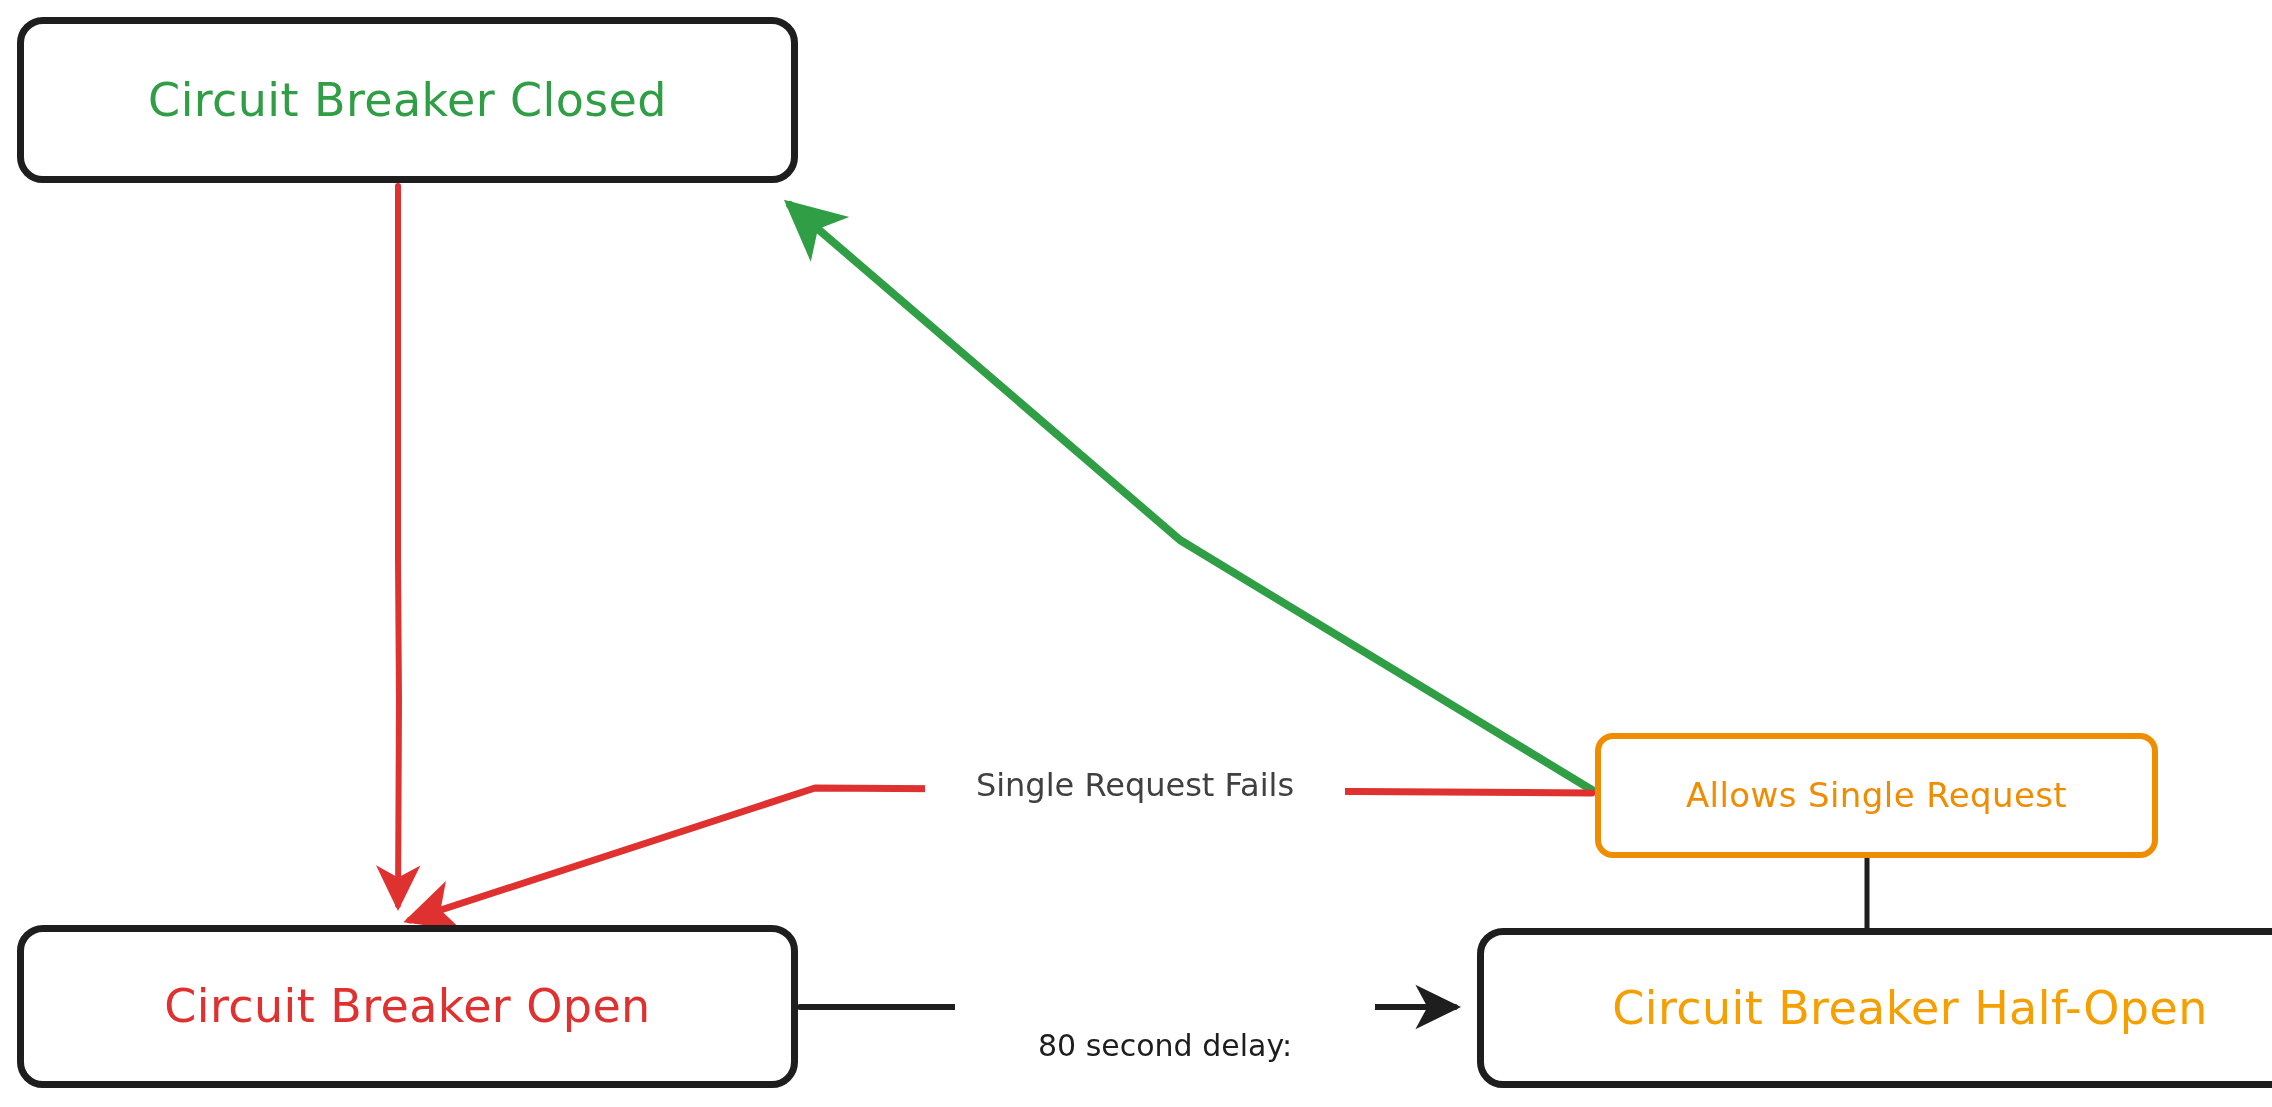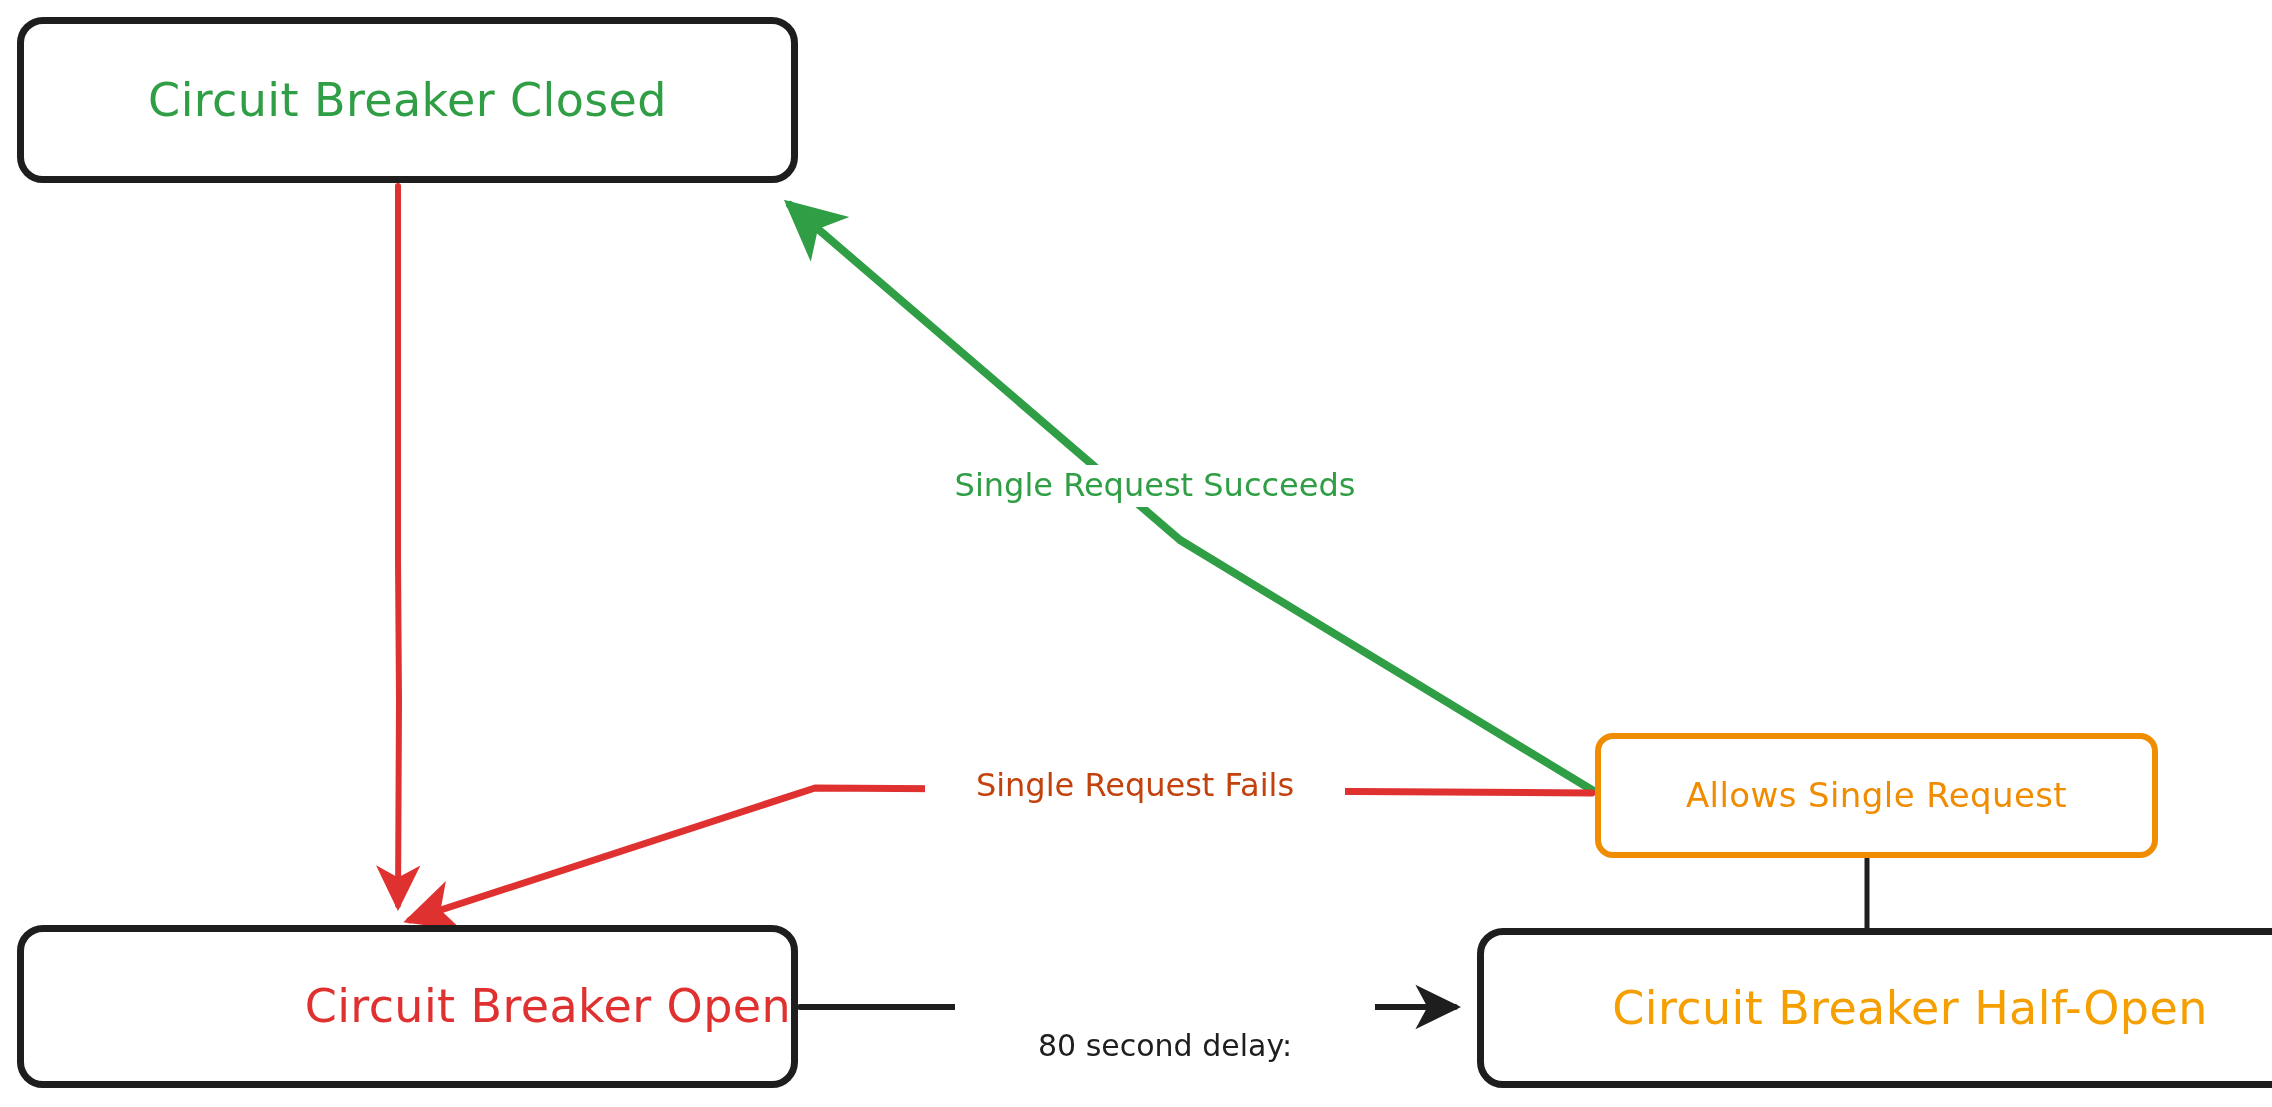--- a/index.html
+++ b/index.html
@@ -55,21 +55,21 @@
     white-space: nowrap;
   }
   #node-closed {
     left: 17px; top: 17px; width: 781px; height: 166px;
   }
   #node-closed .node-label {
     color: #2f9e44;
     font-size: 46px;
   }
   #node-open {
-    left: 17px; top: 925px; width: 781px; height: 163px; justify-content: flex-end;
+    left: 17px; top: 925px; width: 781px; height: 163px;
   }
   #node-open .node-label {
     color: #e03131;
     font-size: 46px;
   }
   #node-allows {
     left: 1595px; top: 733px; width: 563px; height: 125px; border-radius: 18px;
   }
   #node-allows .node-label {
     color: #f08c00;
@@ -97,21 +97,21 @@
     color: #e03131;
     font-size: 30px;
   }
   #label-succeeds {
     left: 905px; top: 465px; width: 500px;
     color: #2f9e44;
     font-size: 32px;
   }
   #label-fails {
     left: 925px; top: 765px; width: 420px;
-    color: #c2410c;
+    color: #404040;
     font-size: 32px;
   }
   #label-delay {
     left: 955px; top: 955px; width: 420px;
     color: #1e1e1e;
     font-size: 30px;
   }
 </style>
 </head>
 <body>
@@ -152,21 +152,20 @@
 
   <div class="node node-orange" id="node-allows">
     <span class="node-label">Allows Single Request</span>
   </div>
 
   <div class="node node-dark" id="node-halfopen">
     <span class="node-label">Circuit Breaker Half-Open</span>
   </div>
 
 
-  <div class="edge-label" id="label-succeeds">Single Request Succeeds</div>
 
   <div class="edge-label" id="label-fails">Single Request Fails</div>
 
   <div class="edge-label" id="label-delay">
     <div>80 second delay:</div>
     
   </div>
 
 </div>
 

